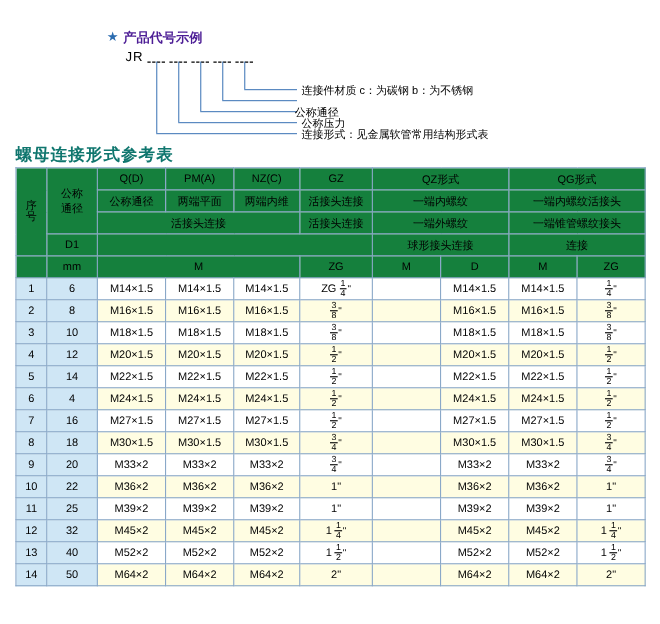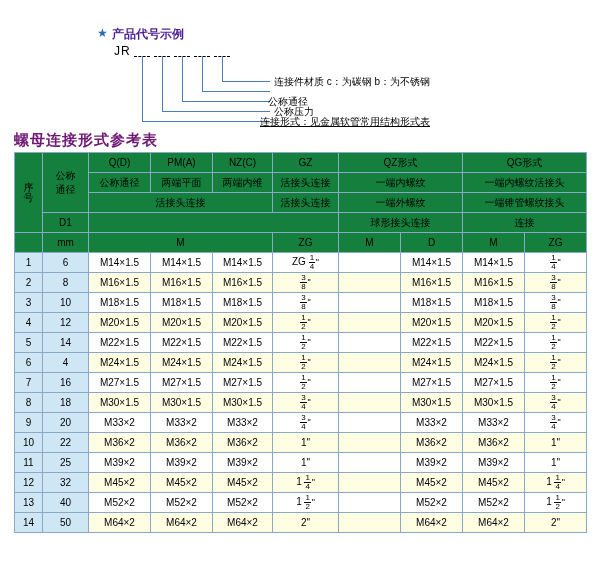--- a/index.html
+++ b/index.html
@@ -33,21 +33,21 @@
   
   .vline{position:absolute;border-left:1px solid #4a7ebb;}
   .hline{position:absolute;border-top:1px solid #4a7ebb;}
   .leg-label{
     position:absolute;font-size:10px;white-space:nowrap;
   }
 
   
   #sec-title{
     position:absolute;left:14px;top:131px;
-    font-size:15px;font-weight:bold;color:#701a75;
+    font-size:15px;font-weight:bold;color:#0f766e;
     letter-spacing:1px;
   }
 
   
   #tbl-wrap{position:absolute;left:14px;top:152px;width:572px;}
   table{border-collapse:collapse;width:572px;table-layout:fixed;}
   td,th{
     border:1px solid #8aa8c8;
     text-align:center;
     vertical-align:middle;
@@ -94,21 +94,21 @@
 
   <div class="vline" style="left:162px;top:56px;height:55px;"></div>
   <div class="hline" style="left:162px;top:111px;width:108px;"></div>
 
   <div class="vline" style="left:142px;top:56px;height:65px;"></div>
   <div class="hline" style="left:142px;top:121px;width:128px;"></div>
 
   <span class="leg-label" style="left:274px;top:75px;">连接件材质  c：为碳钢  b：为不锈钢</span>
   <span class="leg-label" style="left:268px;top:95px;">公称通径</span>
   <span class="leg-label" style="left:274px;top:105px;">公称压力</span>
-  <span class="leg-label" style="left:260px;top:115px;text-decoration:underline;">连接形式：见金属软管常用结构形式表</span>
+  <span class="leg-label" style="left:274px;top:115px;">连接形式：见金属软管常用结构形式表</span>
 </div>
 
 <div id="sec-title">螺母连接形式参考表</div>
 
 <div id="tbl-wrap">
 <table>
   <colgroup>
     <col style="width:28px">
         <col style="width:46px">
     <col style="width:62px">

